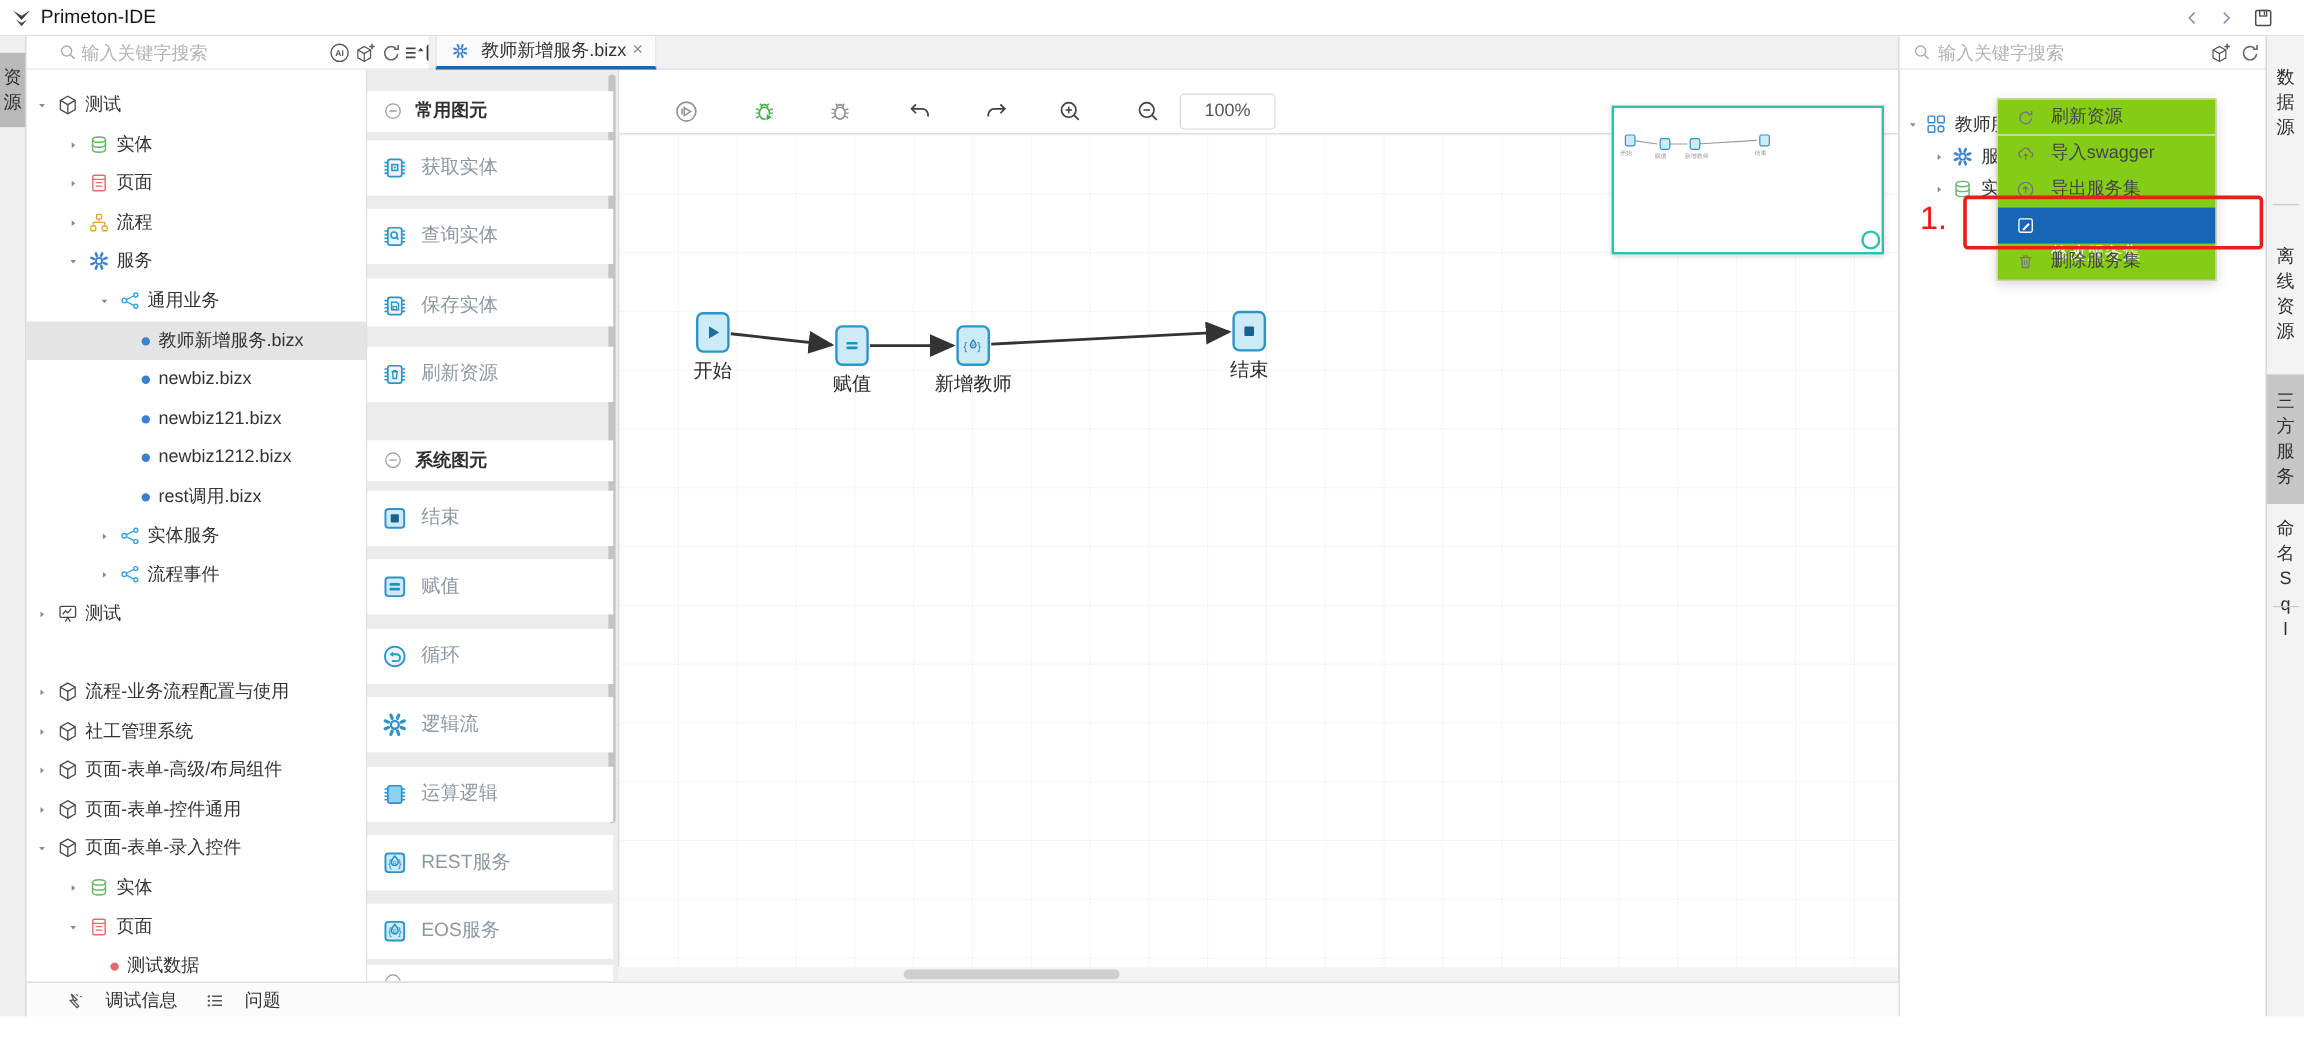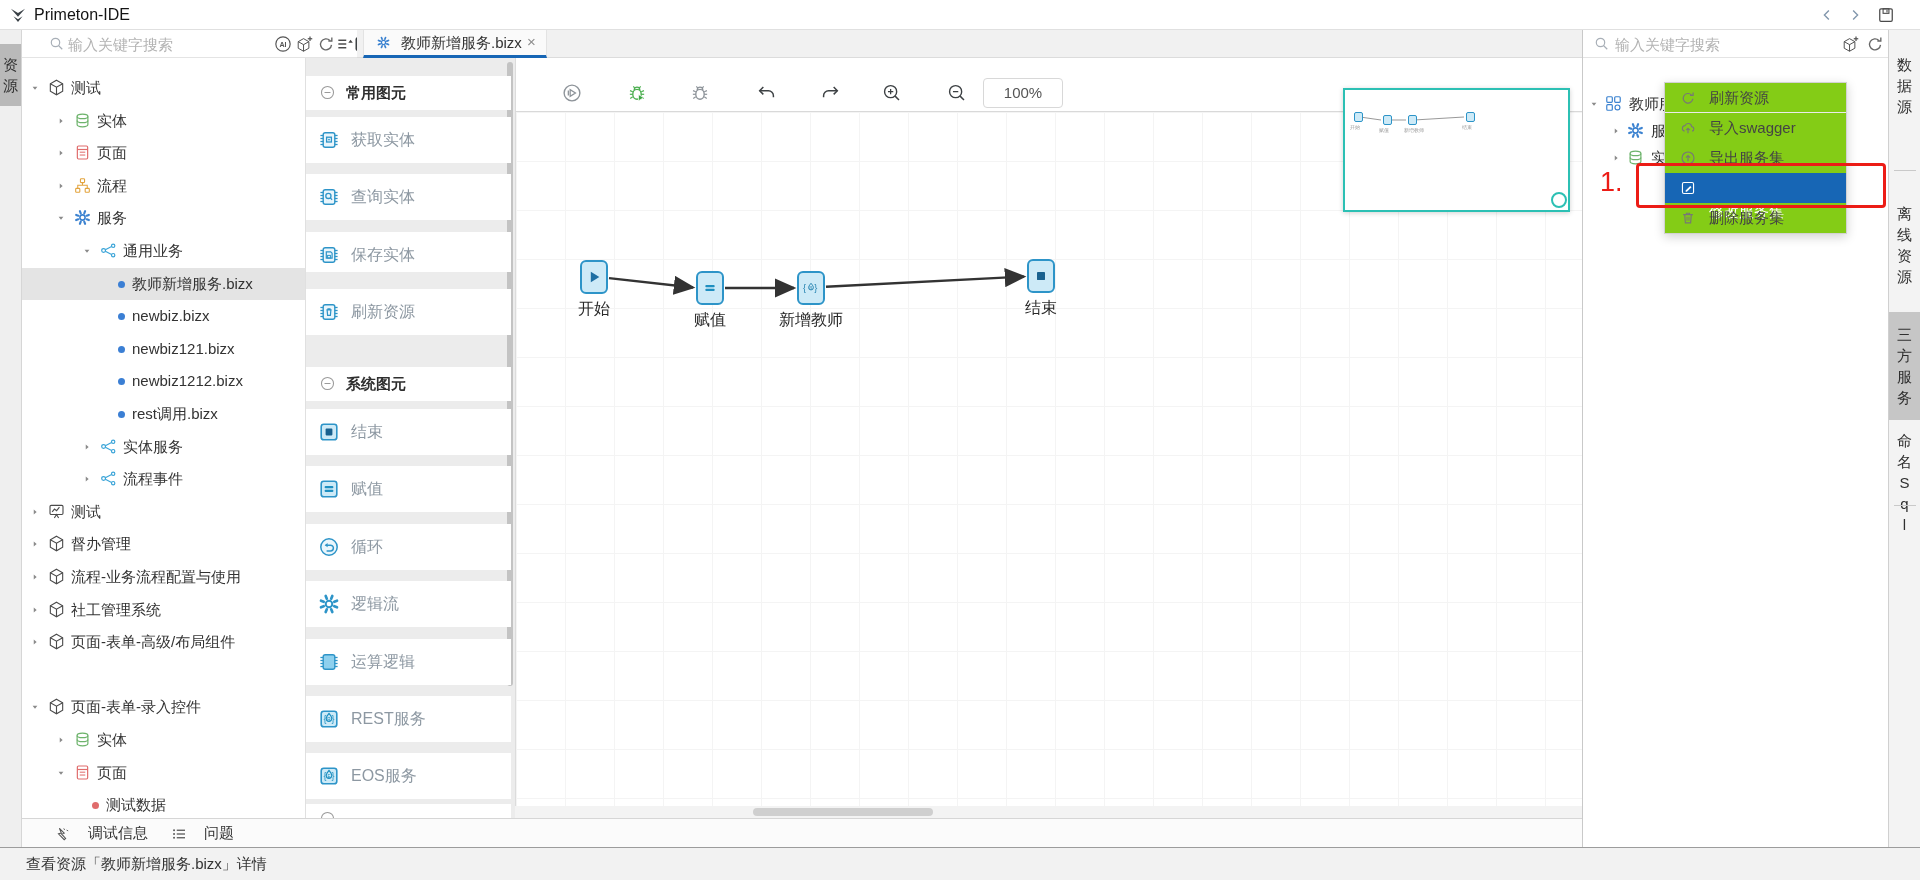--- a/index.html
+++ b/index.html
@@ -323,75 +323,75 @@
         </span>
         <span class="ic abs" style="left: 25px; top: 6px;">
           <svg viewBox="0 0 24 24" width="19" height="19">
             <rect x="3.8" y="4.2" width="16.4" height="11.6" rx="1.5" fill="none" stroke="#4a4a4a" stroke-width="1.4"></rect>
             <path d="M6.5 12.6l3-3.6 2.6 2 3.6-4.4" fill="none" stroke="#4a4a4a" stroke-width="1.4"></path>
             <path d="M9.3 20.2l2.7-4.4 2.7 4.4" fill="none" stroke="#4a4a4a" stroke-width="1.4"></path>
           </svg>
         </span>
         <div class="tree-label" style="left: 49px;">测试</div>
       </div>
-      <div class="tree-row" style="top: 470px;">
+      <div class="tree-row" style="top: 503px;">
         <span class="ic abs" style="left: 8px; top: 11px;">
           <svg viewBox="0 0 24 24" width="10" height="10">
             <path d="M9 6.2l7 5.8-7 5.8z" fill="#8a8a8a"></path>
           </svg>
         </span>
         <span class="ic abs" style="left: 25px; top: 6px;">
           <svg viewBox="0 0 24 24" width="19" height="19">
             <path d="M12 2.8l7.8 4.4v9.6L12 21.2l-7.8-4.4V7.2z" fill="none" stroke="#4a4a4a" stroke-width="1.4"></path>
             <path d="M4.2 7.2 12 11.6l7.8-4.4M12 11.6v9.6" fill="none" stroke="#4a4a4a" stroke-width="1.4"></path>
           </svg>
         </span>
-        <div class="tree-label" style="left: 49px;">督办管理</div>
-      </div>
-      <div class="tree-row" style="top: 503px;">
+        <div class="tree-label" style="left: 49px;">流程-业务流程配置与使用</div>
+      </div>
+      <div class="tree-row" style="top: 536px;">
         <span class="ic abs" style="left: 8px; top: 11px;">
           <svg viewBox="0 0 24 24" width="10" height="10">
             <path d="M9 6.2l7 5.8-7 5.8z" fill="#8a8a8a"></path>
           </svg>
         </span>
         <span class="ic abs" style="left: 25px; top: 6px;">
           <svg viewBox="0 0 24 24" width="19" height="19">
             <path d="M12 2.8l7.8 4.4v9.6L12 21.2l-7.8-4.4V7.2z" fill="none" stroke="#4a4a4a" stroke-width="1.4"></path>
             <path d="M4.2 7.2 12 11.6l7.8-4.4M12 11.6v9.6" fill="none" stroke="#4a4a4a" stroke-width="1.4"></path>
           </svg>
         </span>
-        <div class="tree-label" style="left: 49px;">流程-业务流程配置与使用</div>
-      </div>
-      <div class="tree-row" style="top: 536px;">
+        <div class="tree-label" style="left: 49px;">社工管理系统</div>
+      </div>
+      <div class="tree-row" style="top: 568px;">
         <span class="ic abs" style="left: 8px; top: 11px;">
           <svg viewBox="0 0 24 24" width="10" height="10">
             <path d="M9 6.2l7 5.8-7 5.8z" fill="#8a8a8a"></path>
           </svg>
         </span>
         <span class="ic abs" style="left: 25px; top: 6px;">
           <svg viewBox="0 0 24 24" width="19" height="19">
             <path d="M12 2.8l7.8 4.4v9.6L12 21.2l-7.8-4.4V7.2z" fill="none" stroke="#4a4a4a" stroke-width="1.4"></path>
             <path d="M4.2 7.2 12 11.6l7.8-4.4M12 11.6v9.6" fill="none" stroke="#4a4a4a" stroke-width="1.4"></path>
           </svg>
         </span>
-        <div class="tree-label" style="left: 49px;">社工管理系统</div>
-      </div>
-      <div class="tree-row" style="top: 568px;">
+        <div class="tree-label" style="left: 49px;">页面-表单-高级/布局组件</div>
+      </div>
+      <div class="tree-row" style="top: 601px;">
         <span class="ic abs" style="left: 8px; top: 11px;">
           <svg viewBox="0 0 24 24" width="10" height="10">
             <path d="M9 6.2l7 5.8-7 5.8z" fill="#8a8a8a"></path>
           </svg>
         </span>
         <span class="ic abs" style="left: 25px; top: 6px;">
           <svg viewBox="0 0 24 24" width="19" height="19">
             <path d="M12 2.8l7.8 4.4v9.6L12 21.2l-7.8-4.4V7.2z" fill="none" stroke="#4a4a4a" stroke-width="1.4"></path>
             <path d="M4.2 7.2 12 11.6l7.8-4.4M12 11.6v9.6" fill="none" stroke="#4a4a4a" stroke-width="1.4"></path>
           </svg>
         </span>
-        <div class="tree-label" style="left: 49px;">页面-表单-高级/布局组件</div>
+        <div class="tree-label" style="left: 49px;">页面-表单-控件通用</div>
       </div>
       <div class="tree-row" style="top: 633px;">
         <span class="ic abs" style="left: 8px; top: 11px;">
           <svg viewBox="0 0 24 24" width="10" height="10">
             <path d="M6.2 9h11.6L12 16z" fill="#8a8a8a"></path>
           </svg>
         </span>
         <span class="ic abs" style="left: 25px; top: 6px;">
           <svg viewBox="0 0 24 24" width="19" height="19">
             <path d="M12 2.8l7.8 4.4v9.6L12 21.2l-7.8-4.4V7.2z" fill="none" stroke="#4a4a4a" stroke-width="1.4"></path>
@@ -949,17 +949,14 @@
             <circle cx="5.4" cy="12" r="1.3" fill="#555"></circle>
             <circle cx="5.4" cy="17" r="1.3" fill="#555"></circle>
             <line x1="9" y1="7" x2="20" y2="7" stroke="#555" stroke-width="1.7"></line>
             <line x1="9" y1="12" x2="20" y2="12" stroke="#555" stroke-width="1.7"></line>
             <line x1="9" y1="17" x2="20" y2="17" stroke="#555" stroke-width="1.7"></line>
           </svg>
         </span>
       <span>问题</span>
     </div>
   </div>
-  <div class="abs statusbar">
-    <span class="status-text">查看资源「教师新增服务.bizx」详情</span>
-  </div>
 
 </div>
 
 </body></html>

